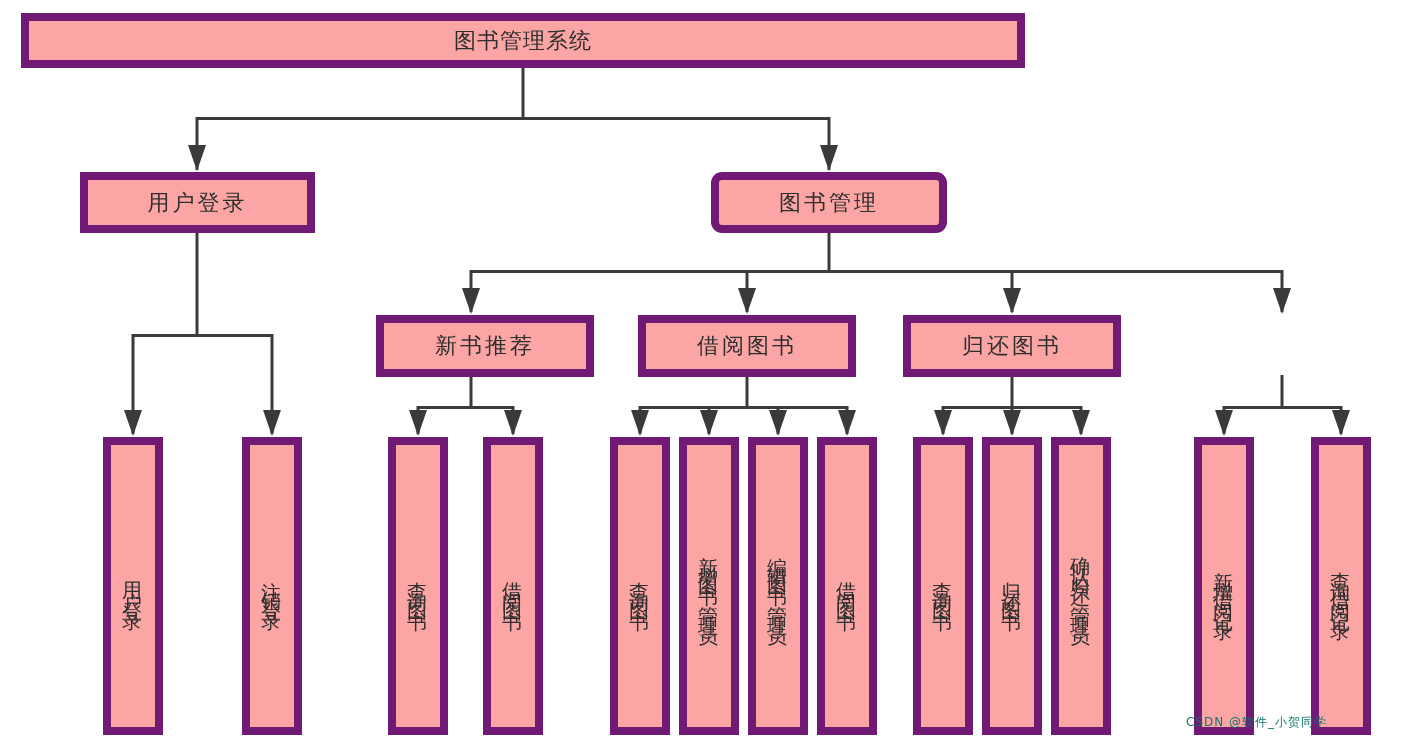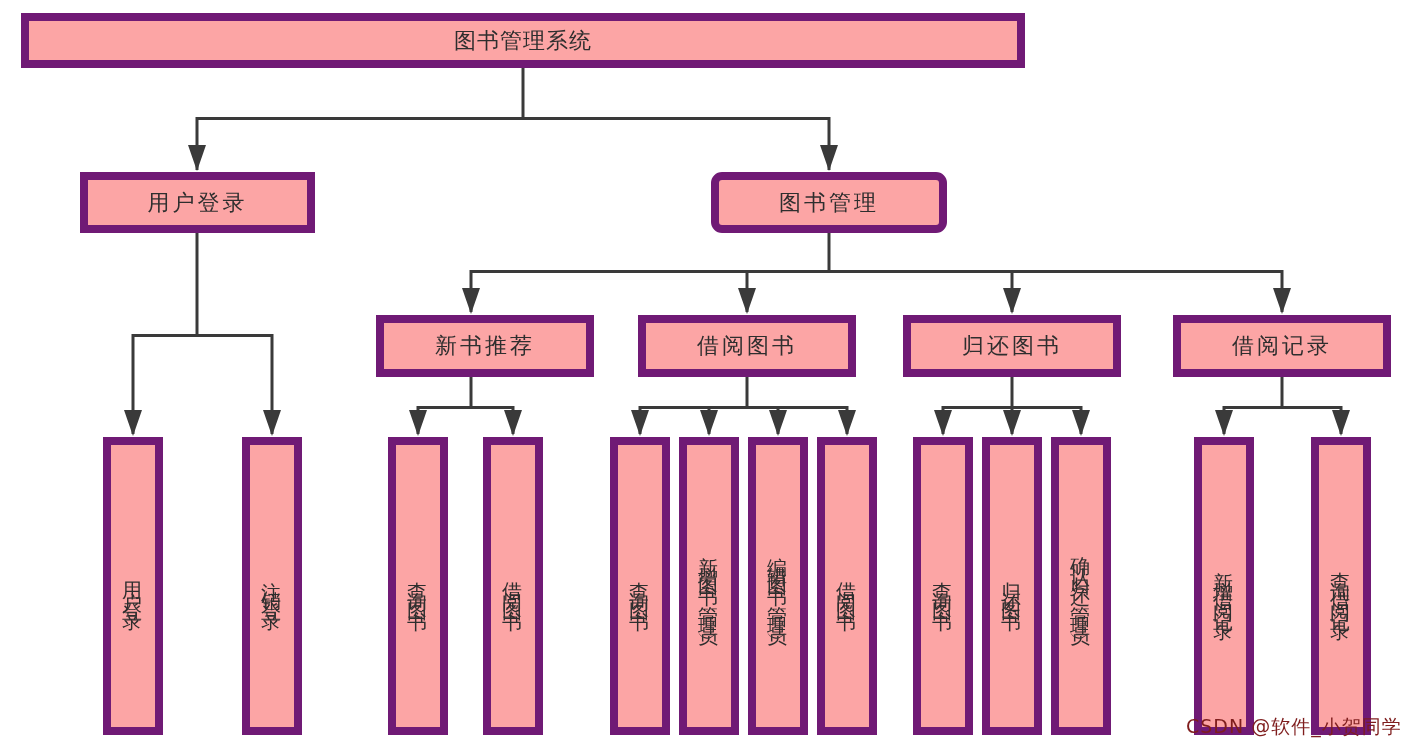--- a/index.html
+++ b/index.html
@@ -34,22 +34,22 @@
     text-orientation: mixed;
     font-size: 20px;
     letter-spacing: 10px;
     color: #2e2e2e;
     white-space: nowrap;
   }
   .watermark {
     position: absolute;
     left: 1186px;
     top: 714px;
-    font-size: 19px;
-    color: #7f1d1d;
+    font-size: 12px;
+    color: #0f766e;
     letter-spacing: 1px;
     white-space: nowrap;
   }
 </style>
 </head>
 <body>
 
 <div class="stage">
 
   <svg class="wires" viewBox="0 0 1405 747" xmlns="http://www.w3.org/2000/svg">
@@ -138,23 +138,20 @@
 
   <div class="node hnode" style="left:376px; top:315px; width:218px; height:62px;">
     <span>新书推荐</span>
   </div>
   <div class="node hnode" style="left:638px; top:315px; width:218px; height:62px;">
     <span>借阅图书</span>
   </div>
   <div class="node hnode" style="left:903px; top:315px; width:218px; height:62px;">
     <span>归还图书</span>
   </div>
-  <div class="node hnode" style="left:1173px; top:315px; width:218px; height:62px;">
-    <span>借阅记录</span>
-  </div>
 
   <div class="node leaf" style="left:103px; top:437px; width:60px; height:298px;">
     <span class="vlabel">用户登录</span>
   </div>
   <div class="node leaf" style="left:242px; top:437px; width:60px; height:298px;">
     <span class="vlabel">注销登录</span>
   </div>
   <div class="node leaf" style="left:388px; top:437px; width:60px; height:298px;">
     <span class="vlabel">查询图书</span>
   </div>

